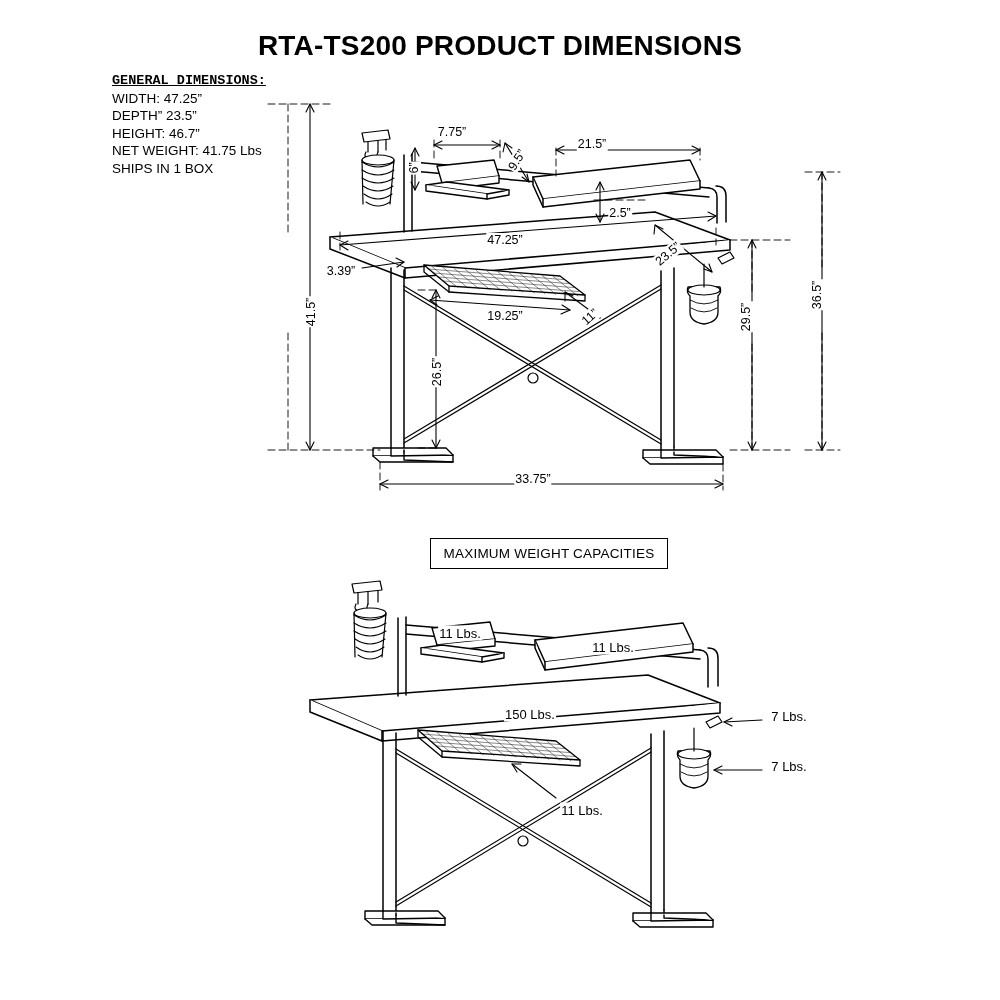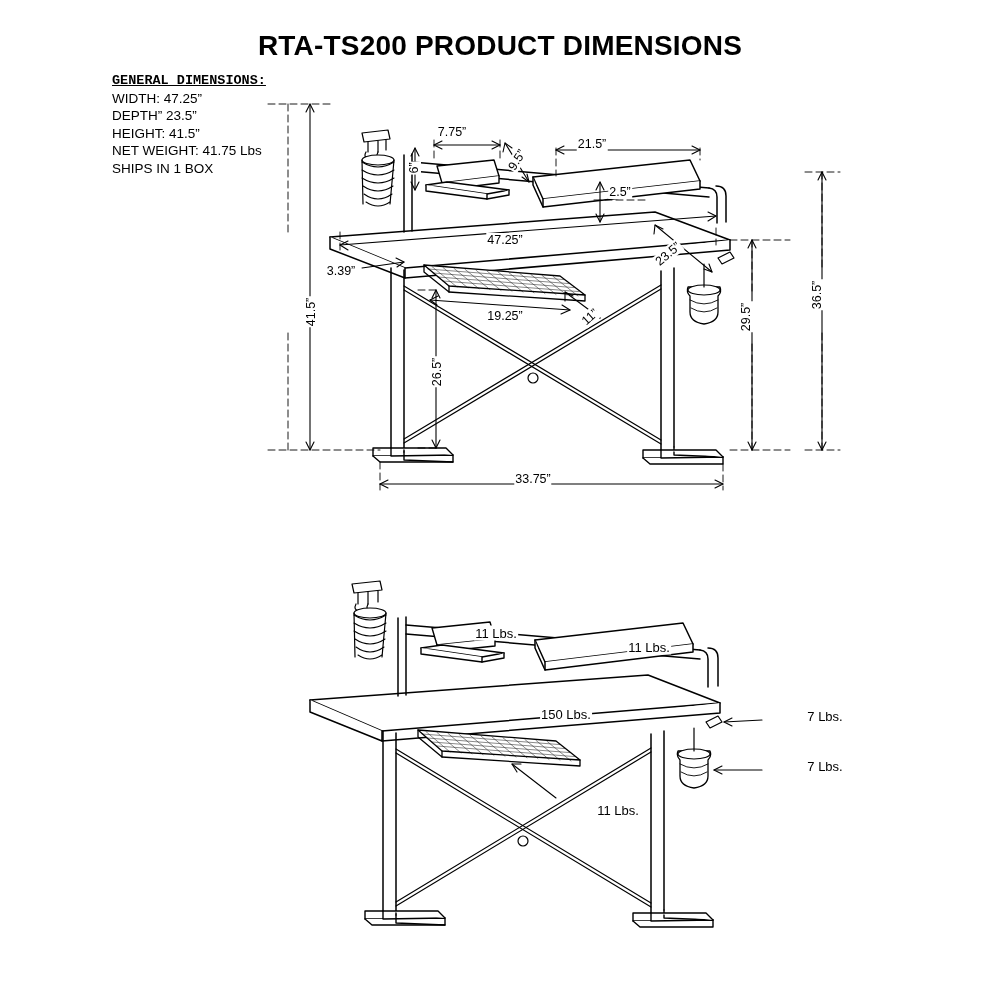--- a/index.html
+++ b/index.html
@@ -65,37 +65,36 @@
     white-space: nowrap;
     background: #fff;
     padding: 0 1px;
   }
   .caplabel {
     position: absolute;
     font-size: 13px;
     white-space: nowrap;
     background: #fff;
     padding: 0 1px;
-    margin-left: 36px;
   }
   svg { position: absolute; left: 0; top: 0; }
   .ln { stroke: #000; fill: none; }
 </style>
 </head>
 <body>
 
 <div id="sheet">
 
   <div class="title">RTA-TS200 PRODUCT DIMENSIONS</div>
 
   <div class="genblock">
     <div class="hdr">GENERAL DIMENSIONS:</div>
     <div>WIDTH: 47.25”</div>
     <div>DEPTH” 23.5”</div>
-    <div>HEIGHT: 41.5”</div>
+    <div>HEIGHT: 46.7”</div>
     <div>NET WEIGHT: 41.75 Lbs</div>
     <div>SHIPS IN 1 BOX</div>
   </div>
 
   <svg width="1000" height="1000">
     <g class="ln" stroke-width="1.3" stroke-linecap="round" stroke-linejoin="round">
 
       <path d="M330 237 L655 212 L730 240 L405 268 Z" fill="#fff" stroke-width="1.5"></path>
 
       <path d="M330 237 L330 249 L405 278 L405 268" fill="#fff" stroke-width="1.5"></path>
@@ -272,32 +271,35 @@
         <path d="M388 480 L380 484 L388 488"></path>
         <path d="M715 480 L723 484 L715 488"></path>
       </g>
     </g>
   </svg>
 
   <div class="dimtext" style="left:452px; top:132px; transform:translate(-50%,-50%)">7.75”</div>
   <div class="dimtext" style="left:414px; top:168px; transform:translate(-50%,-50%) rotate(-90deg)">6”</div>
   <div class="dimtext" style="left:517px; top:160px; transform:translate(-50%,-50%) rotate(-58deg)">9.5”</div>
   <div class="dimtext" style="left:592px; top:144px; transform:translate(-50%,-50%)">21.5”</div>
-  <div class="dimtext" style="left:620px; top:192px; transform:translate(-50%,-50%)">2.5”</div>
+  <div class="dimtext" style="left:620px; top:213px; transform:translate(-50%,-50%)">2.5”</div>
   <div class="dimtext" style="left:505px; top:240px; transform:translate(-50%,-50%)">47.25”</div>
   <div class="dimtext" style="left:668px; top:254px; transform:translate(-50%,-50%) rotate(-40deg)">23.5”</div>
   <div class="dimtext" style="left:341px; top:271px; transform:translate(-50%,-50%)">3.39”</div>
   <div class="dimtext" style="left:505px; top:316px; transform:translate(-50%,-50%)">19.25”</div>
   <div class="dimtext" style="left:590px; top:317px; transform:translate(-50%,-50%) rotate(-42deg)">11”</div>
   <div class="dimtext" style="left:311px; top:312px; transform:translate(-50%,-50%) rotate(-90deg)">41.5”</div>
   <div class="dimtext" style="left:437px; top:372px; transform:translate(-50%,-50%) rotate(-90deg)">26.5”</div>
   <div class="dimtext" style="left:746px; top:317px; transform:translate(-50%,-50%) rotate(-90deg)">29.5”</div>
   <div class="dimtext" style="left:817px; top:295px; transform:translate(-50%,-50%) rotate(-90deg)">36.5”</div>
   <div class="dimtext" style="left:533px; top:479px; transform:translate(-50%,-50%)">33.75”</div>
 
+  <div class="capbox">
+    <span>MAXIMUM WEIGHT CAPACITIES</span>
+  </div>
 
   <svg width="1000" height="1000">
     <g class="ln" stroke-width="1.3" stroke-linecap="round" stroke-linejoin="round">
 
       <path d="M310 700 L648 675 L720 703 L382 731 Z" fill="#fff" stroke-width="1.5"></path>
       <path d="M310 700 L310 712 L382 741 L382 731" fill="#fff" stroke-width="1.5"></path>
       <path d="M382 741 L720 713 L720 703" fill="#fff" stroke-width="1.5"></path>
 
       <path d="M398 618 L398 696" stroke-width="1.5"></path>
       <path d="M406 617 L406 695" stroke-width="1.5"></path>

